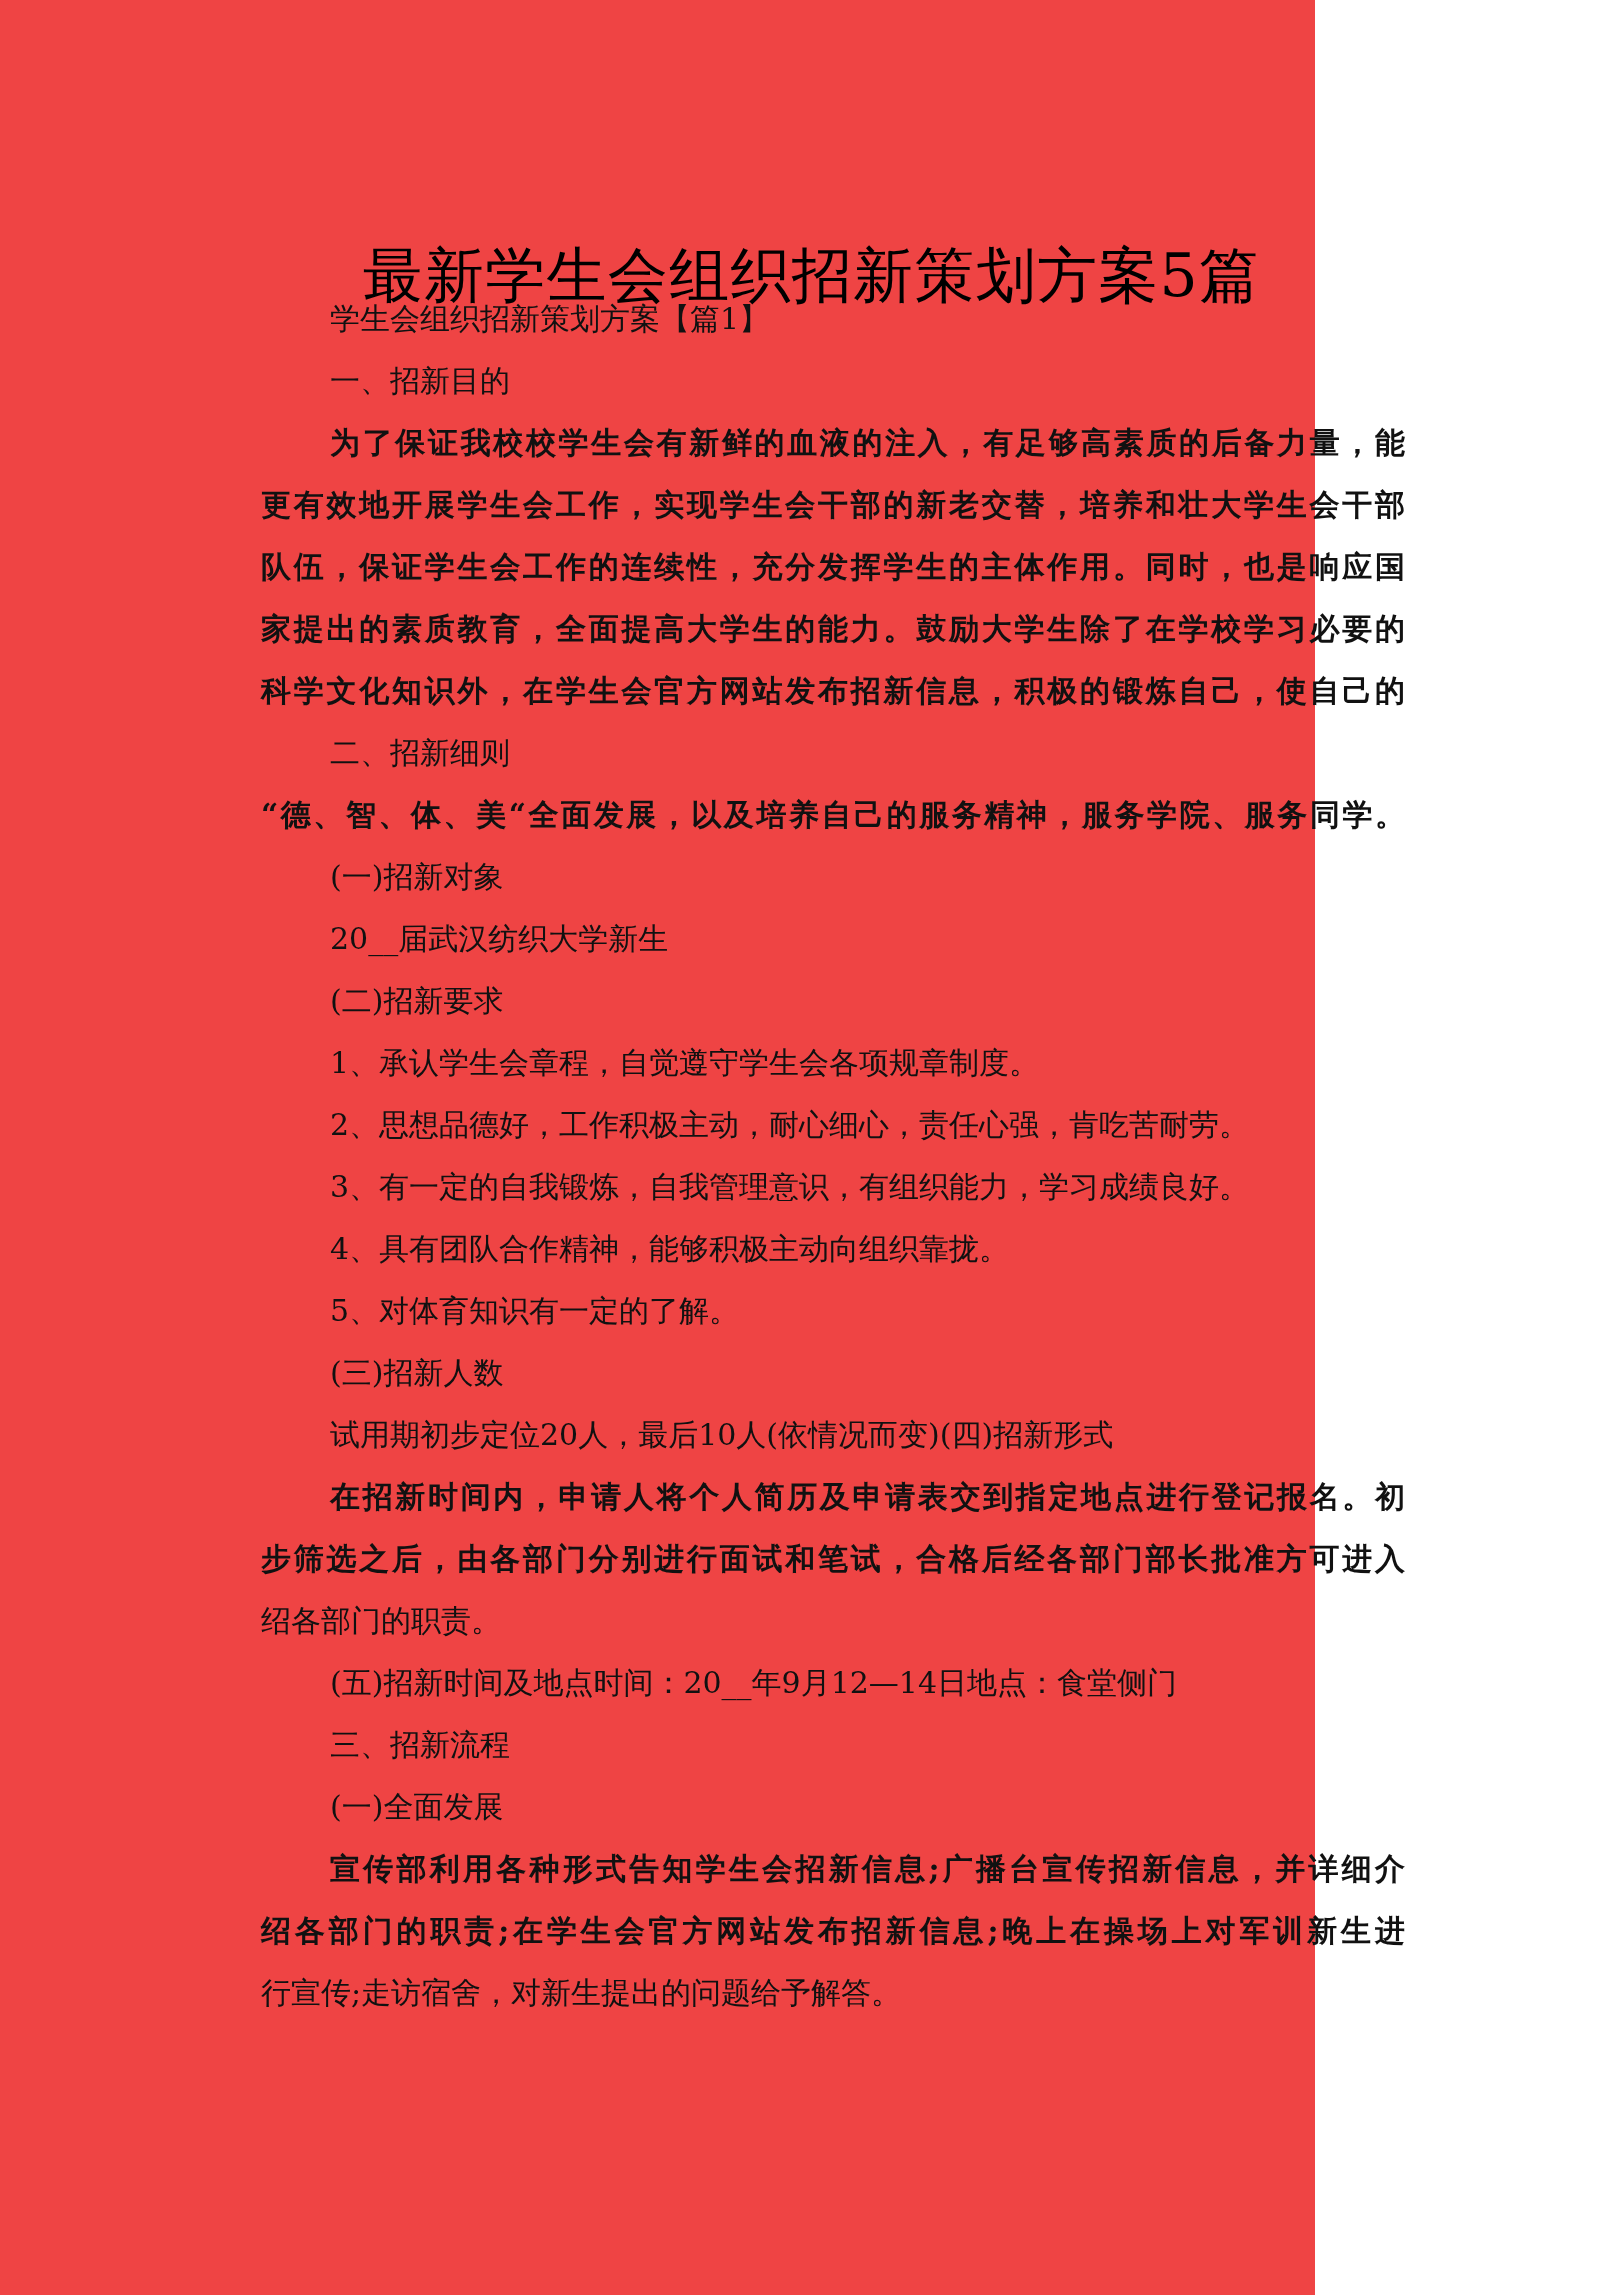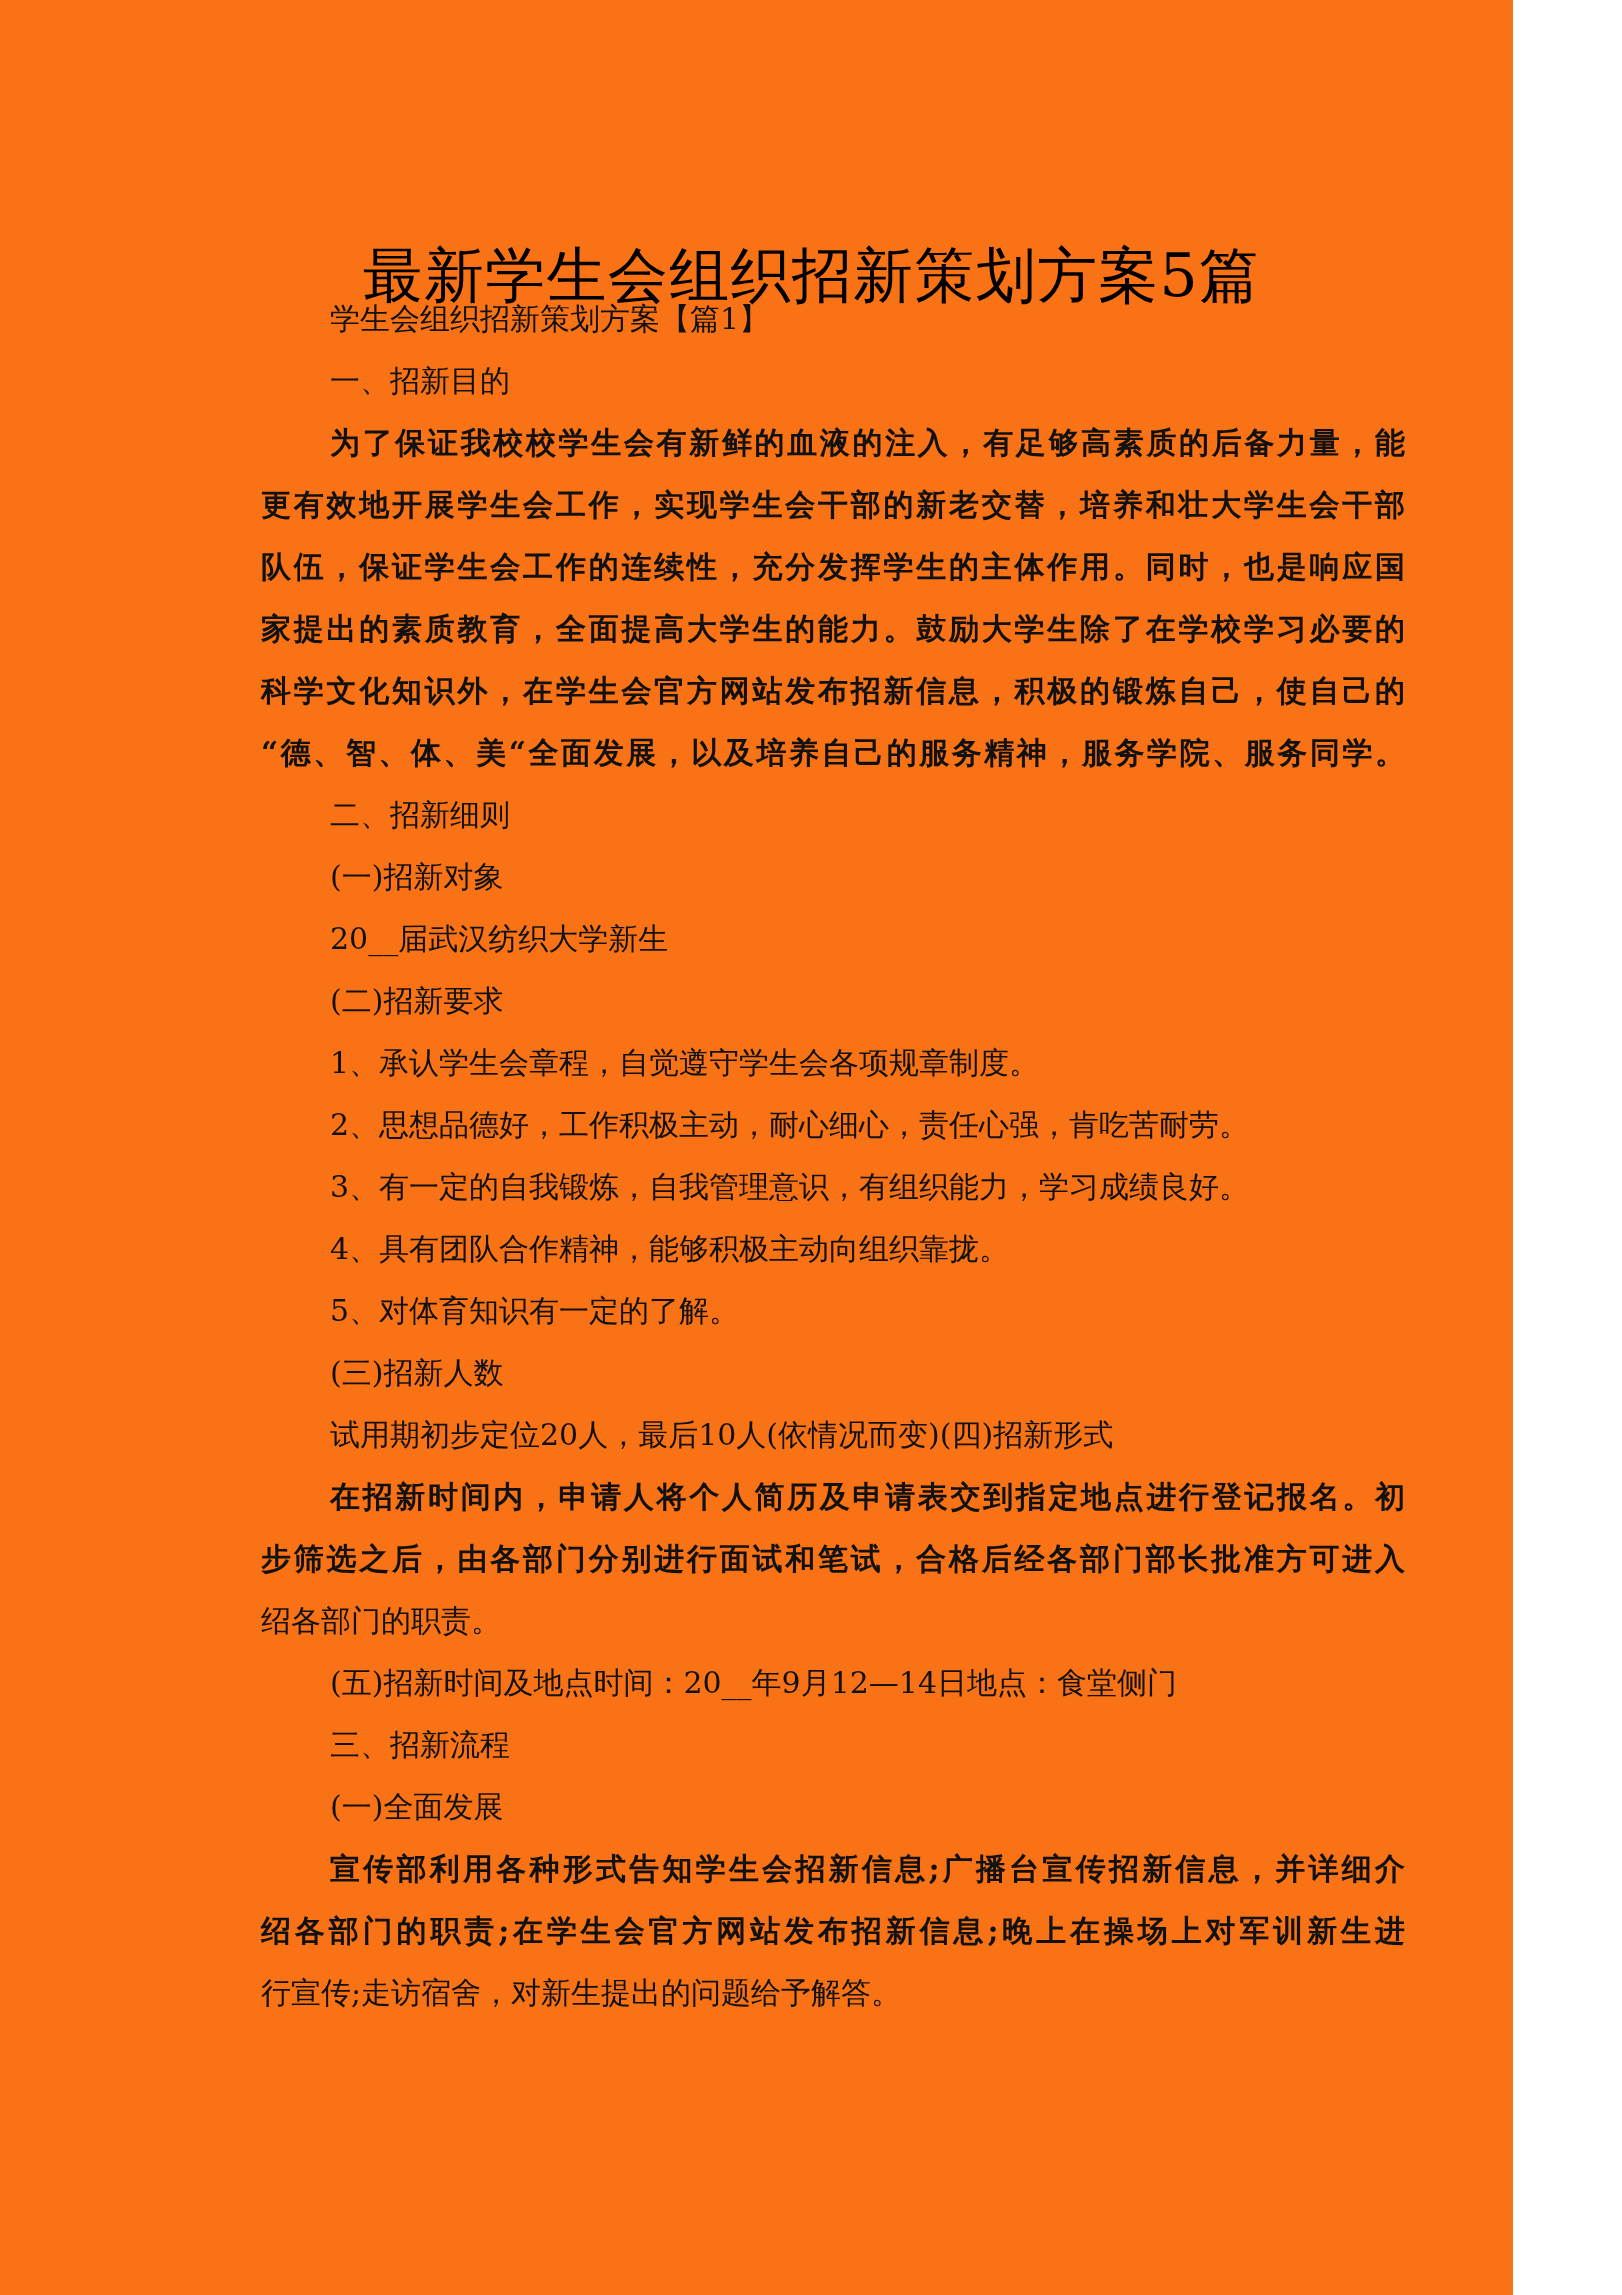--- a/index.html
+++ b/index.html
@@ -1,40 +1,40 @@
 <!DOCTYPE html>
 <html style="font-size:10.5px"><head>
 <meta charset="utf-8">
 <style>
   html, body { margin:0; padding:0; background:#ffffff; }
   body { width:1623px; height:2295px; position:relative; overflow:hidden;
          font-family:"DejaVu Serif","Liberation Serif",serif; color:#111; }
-  .page { position:absolute; left:0; top:0; width:1513px; height:2295px; background:#f97316; }
+  .page { position:absolute; left:0; top:0; width:1315px; height:2295px; background:#ef4444; }
   .title { position:absolute; left:0; width:1623px; top:196px; text-align:center;
            font-size:60px; line-height:79px; letter-spacing:1.3px; font-weight:normal; color:#000; }
   .body { position:absolute; left:261px; width:1144px; top:288px; font-size:30px; line-height:62px; }
   .line { white-space:nowrap; height:62px; overflow:visible; }
   .ind { padding-left:69px; }
   .just { text-align:justify; text-align-last:justify;font-weight:bold; }
 </style>
 </head>
 <body>
 
 <div class="page">
   <h1 class="title">最新学生会组织招新策划方案5篇</h1>
   <div class="body" id="doc-body">
       <div class="line ind">学生会组织招新策划方案【篇1】</div>
       <div class="line ind">一、招新目的</div>
       <div class="line ind just">为了保证我校校学生会有新鲜的血液的注入，有足够高素质的后备力量，能</div>
       <div class="line just">更有效地开展学生会工作，实现学生会干部的新老交替，培养和壮大学生会干部</div>
       <div class="line just">队伍，保证学生会工作的连续性，充分发挥学生的主体作用。同时，也是响应国</div>
       <div class="line just">家提出的素质教育，全面提高大学生的能力。鼓励大学生除了在学校学习必要的</div>
       <div class="line just">科学文化知识外，在学生会官方网站发布招新信息，积极的锻炼自己，使自己的</div>
+      <div class="line ind">二、招新细则</div>
       <div class="line just">“德、智、体、美“全面发展，以及培养自己的服务精神，服务学院、服务同学。</div>
-      <div class="line ind">二、招新细则</div>
       <div class="line ind">(一)招新对象</div>
       <div class="line ind">20__届武汉纺织大学新生</div>
       <div class="line ind">(二)招新要求</div>
       <div class="line ind">1、承认学生会章程，自觉遵守学生会各项规章制度。</div>
       <div class="line ind">2、思想品德好，工作积极主动，耐心细心，责任心强，肯吃苦耐劳。</div>
       <div class="line ind">3、有一定的自我锻炼，自我管理意识，有组织能力，学习成绩良好。</div>
       <div class="line ind">4、具有团队合作精神，能够积极主动向组织靠拢。</div>
       <div class="line ind">5、对体育知识有一定的了解。</div>
       <div class="line ind">(三)招新人数</div>
       <div class="line ind">试用期初步定位20人，最后10人(依情况而变)(四)招新形式</div>

